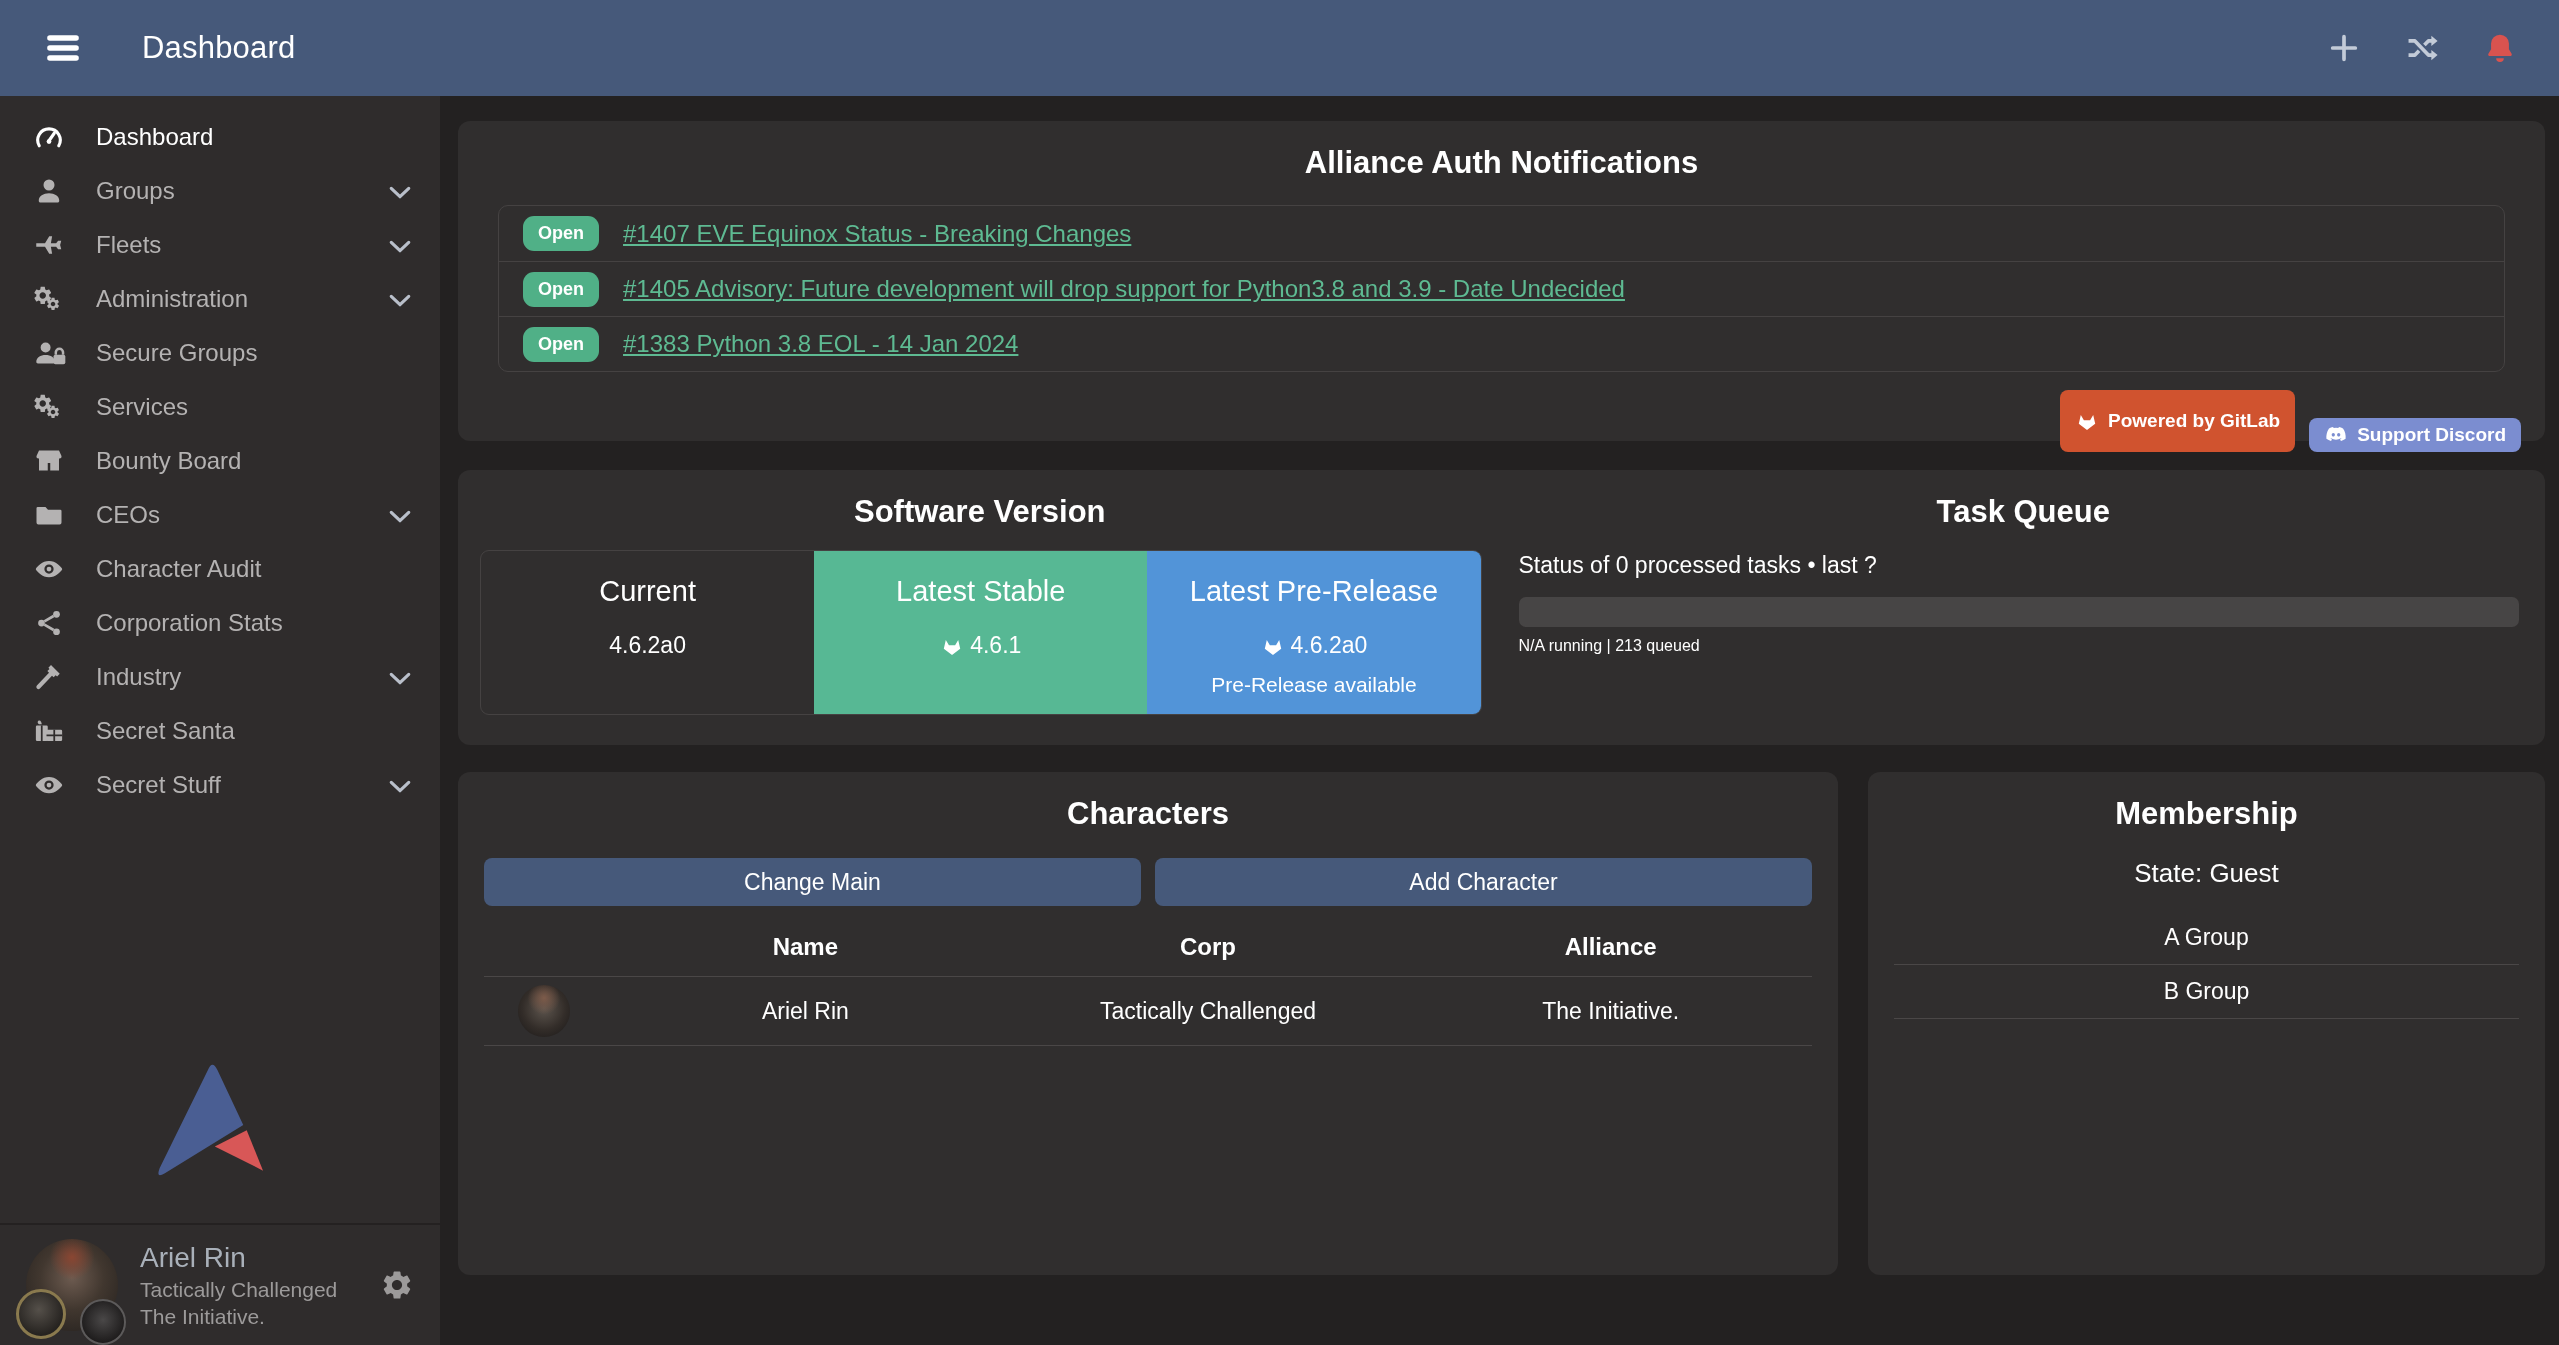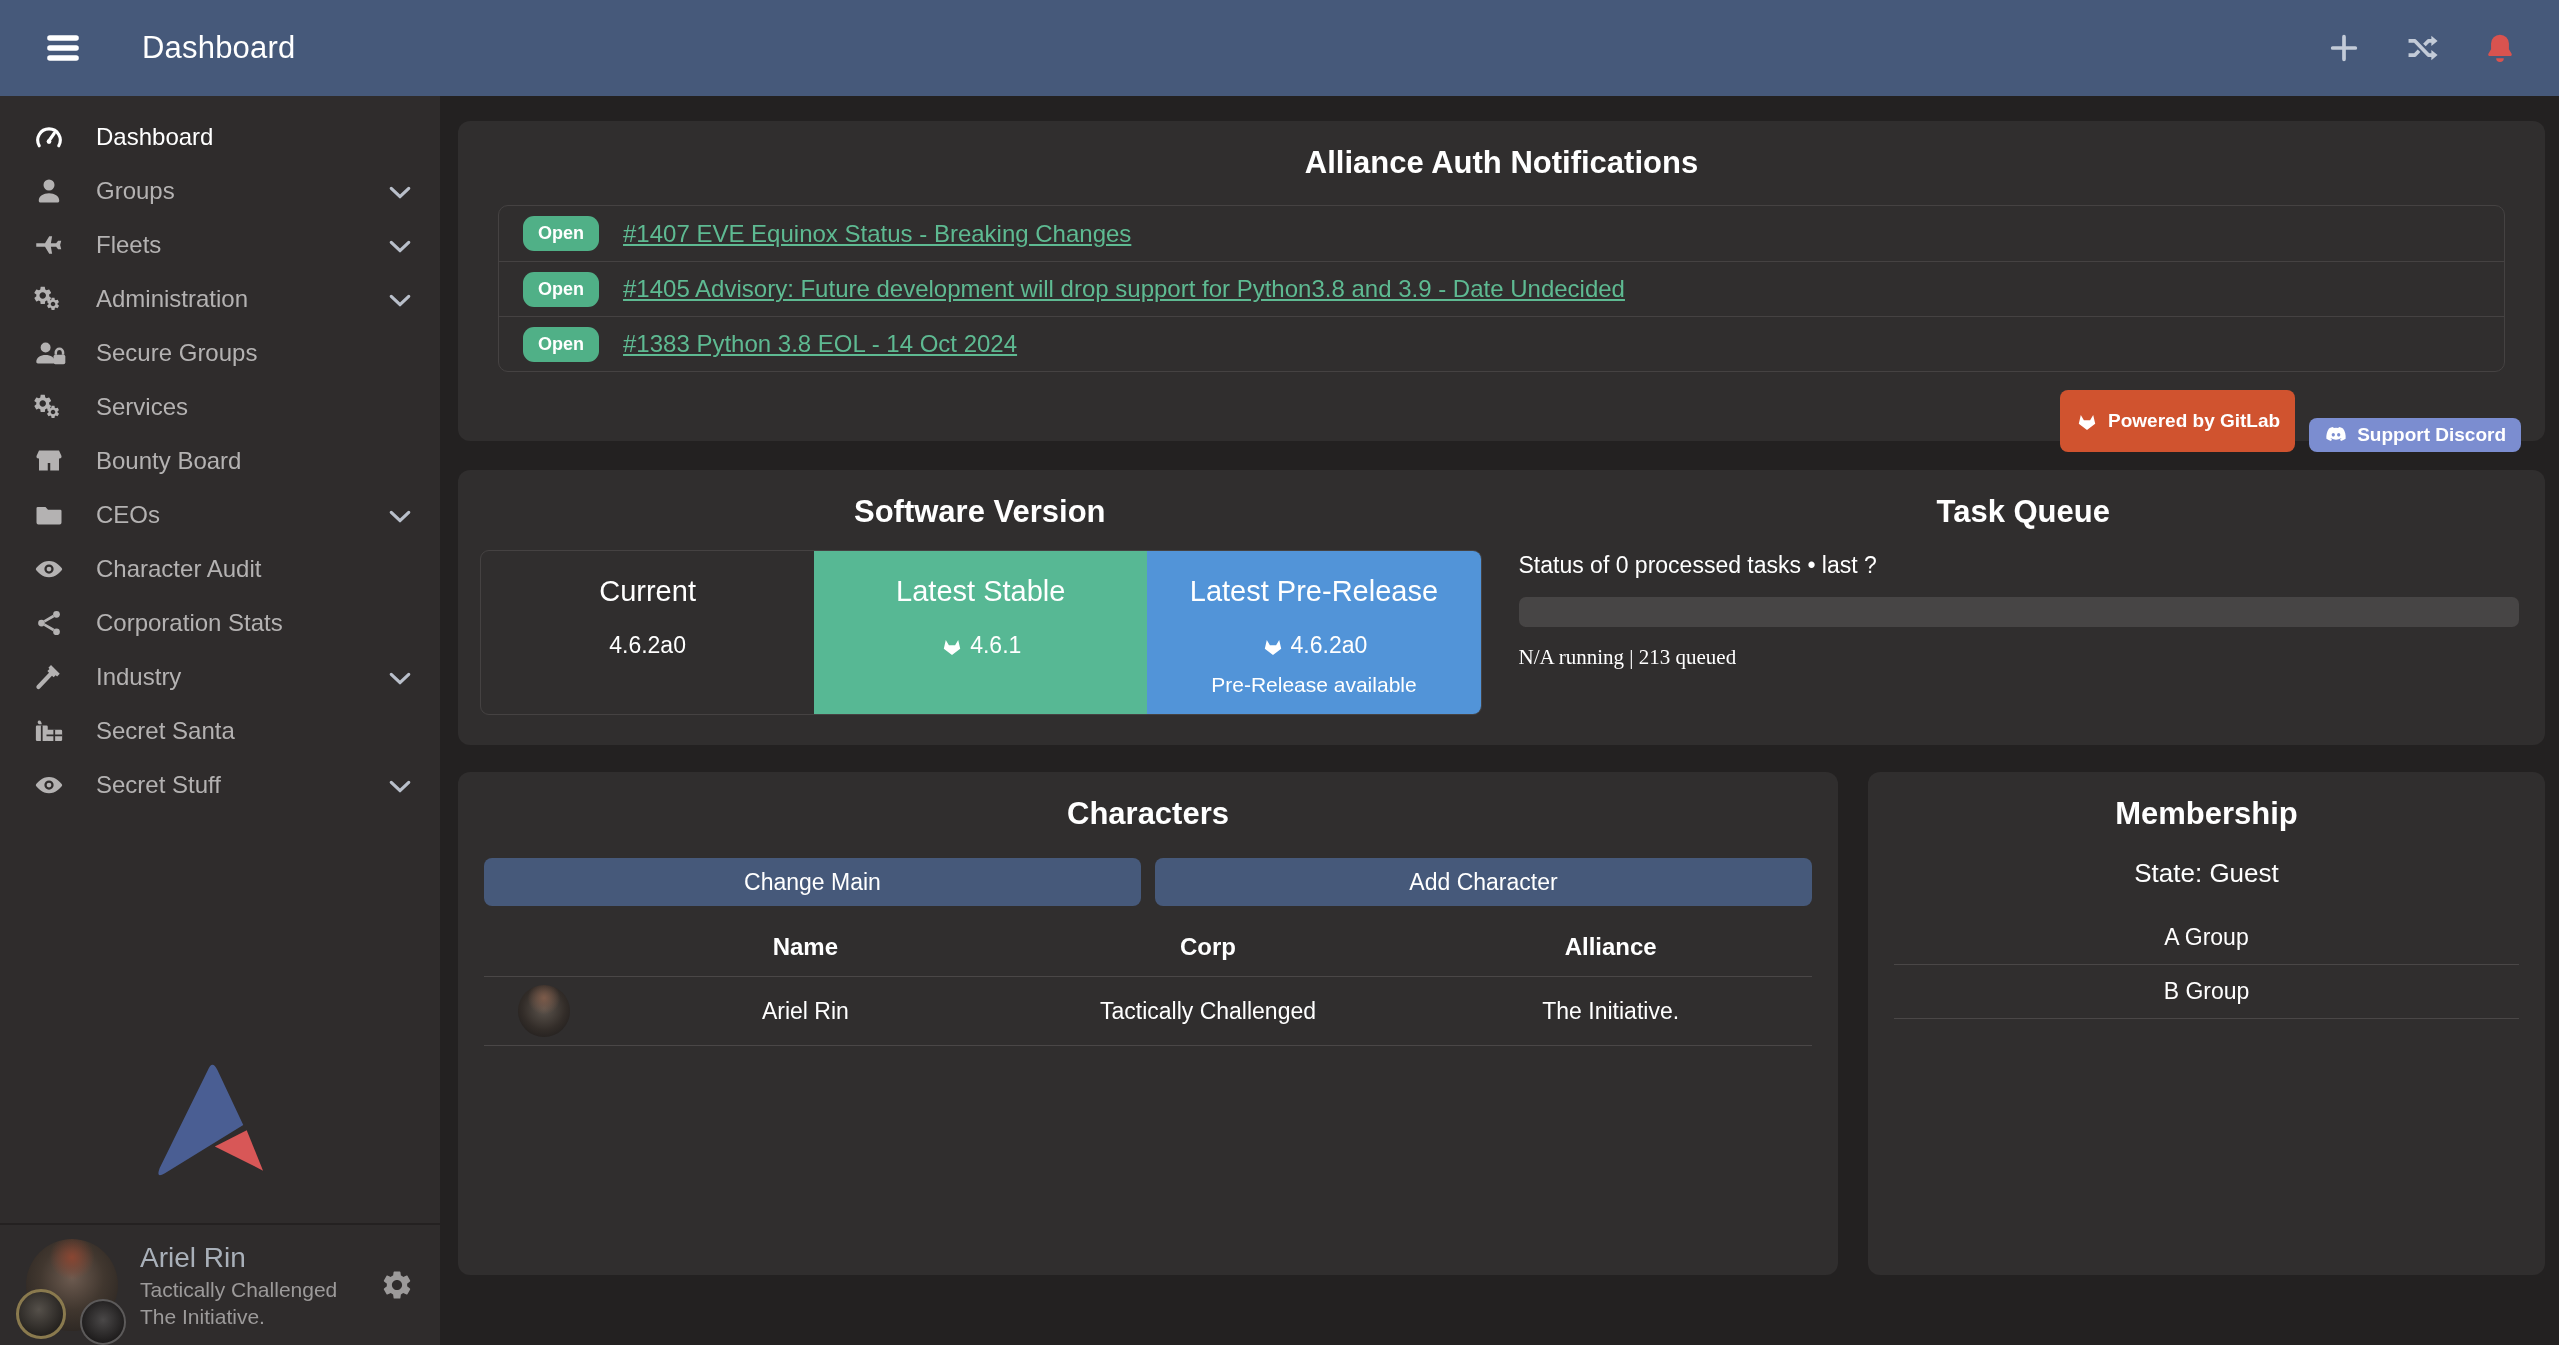--- a/index.html
+++ b/index.html
@@ -104,21 +104,21 @@
   .vcol .vver { margin-top:24px; font-size:23px; display:flex; justify-content:center; align-items:center; gap:6px; }
   .vcol .vver svg { width:24px; height:24px; }
   .vcol .vnote { margin-top:14px; font-size:21px; }
   .vcol.stable { background:#57b894; }
   .vcol.prerelease { background:#5294d8; border-radius:0 8px 8px 0; }
 
   .tq-body { padding:0 26px 0 17px; }
   .tq-status { margin-top:22px; font-size:23px; }
   .tq-bar { margin-top:18px; height:30px; background:#474545; border-radius:7px; overflow:hidden; }
   .tq-bar-fill { height:100%; background:#57b894; width:0%; }
-  .tq-queue { margin-top:18px; font-size:21px;font-family:Liberation Serif, serif; }
+  .tq-queue { margin-top:10px; font-size:16px; }
 
   
   .bottom-row { margin-top:27px; display:flex; gap:30px; align-items:center; }
   .panel-chars { width:1380px; height:503px; flex:none; }
   .btn-row { display:flex; gap:14px; margin:26px 26px 0; }
   .btn-blue {
     flex:1; height:48px; background:#46597a; border:none; border-radius:8px;
     color:#fff; font-size:23px; font-family:inherit; cursor:pointer;
   }
   .char-table { margin:12px 26px 0; }
@@ -422,21 +422,21 @@
       <div class="notif-row">
         <span class="badge-open">Open</span>
         <a class="notif-link">#1407 EVE Equinox Status - Breaking Changes</a>
       </div>
       <div class="notif-row">
         <span class="badge-open">Open</span>
         <a class="notif-link">#1405 Advisory: Future development will drop support for Python3.8 and 3.9 - Date Undecided</a>
       </div>
       <div class="notif-row">
         <span class="badge-open">Open</span>
-        <a class="notif-link">#1383 Python 3.8 EOL - 14 Oct 2024</a>
+        <a class="notif-link">#1383 Python 3.8 EOL - 14 Jan 2024</a>
       </div>
     </div>
     <div class="shield-row">
       <span class="shield gitlab">
         <svg viewBox="0 0 24 24">
             <use href="#i-fox"></use>
           </svg>
         <span>Powered by GitLab</span>
       </span>
       <span class="shield discord">

